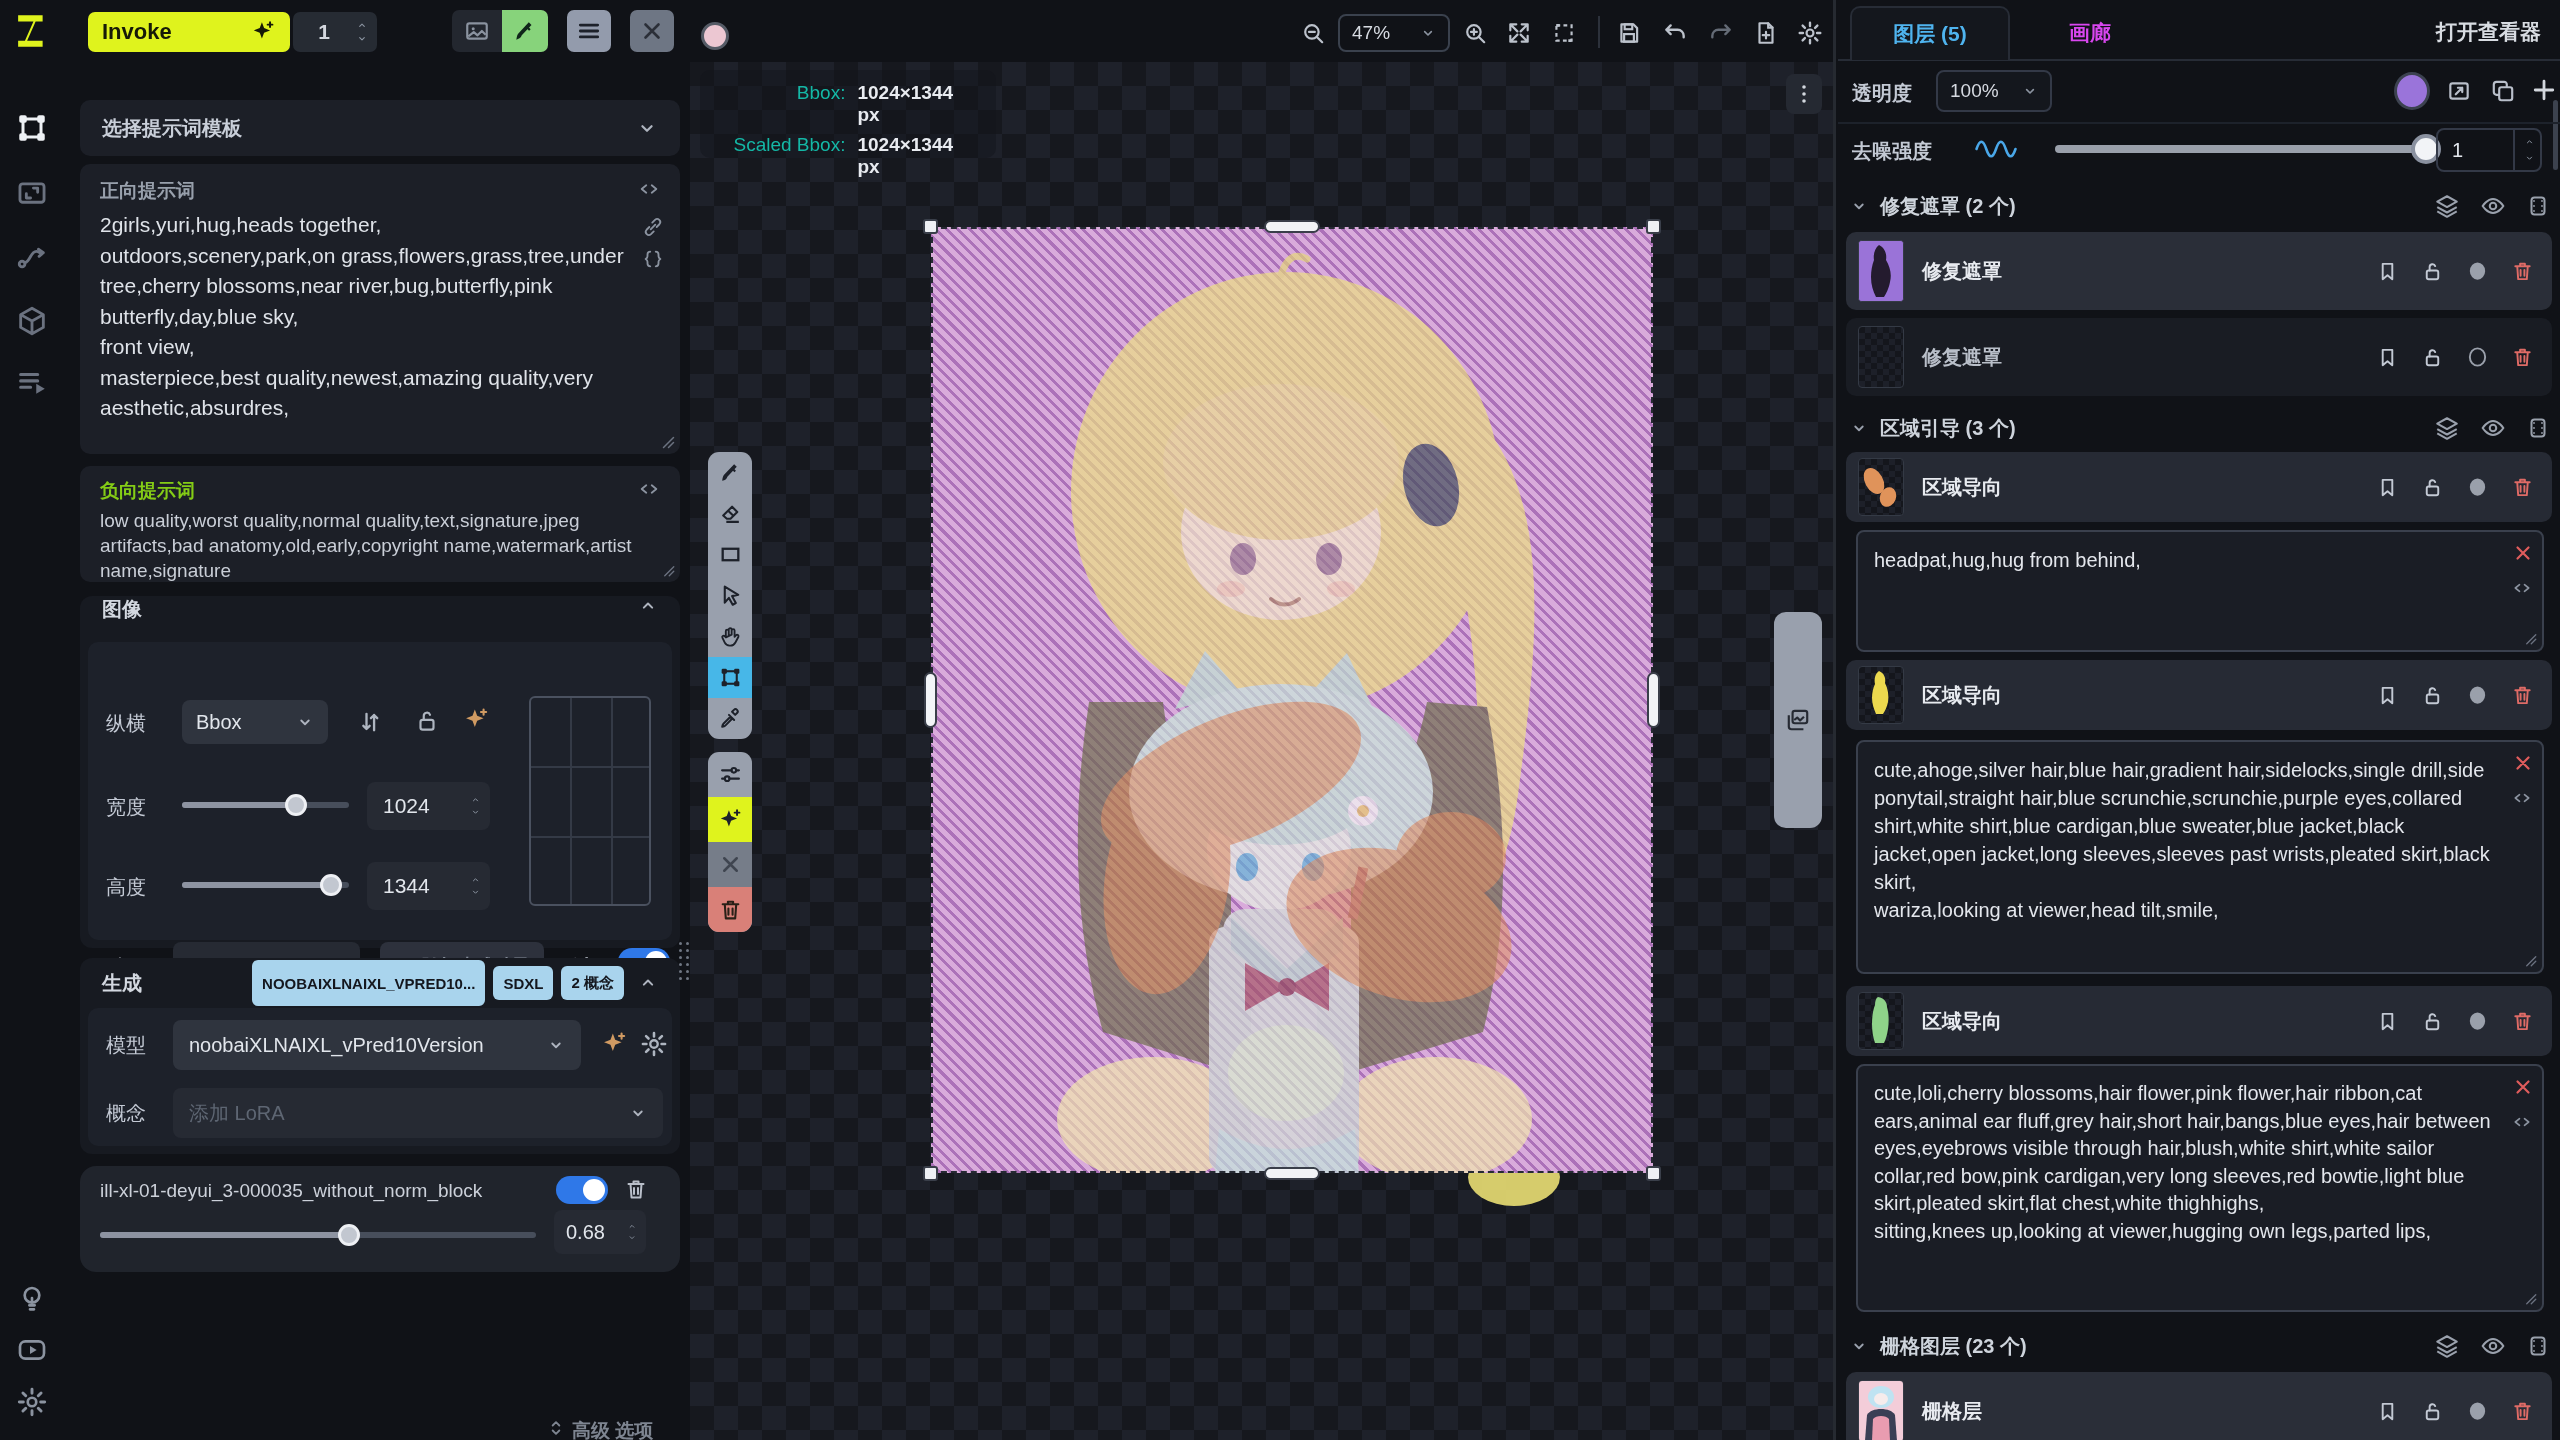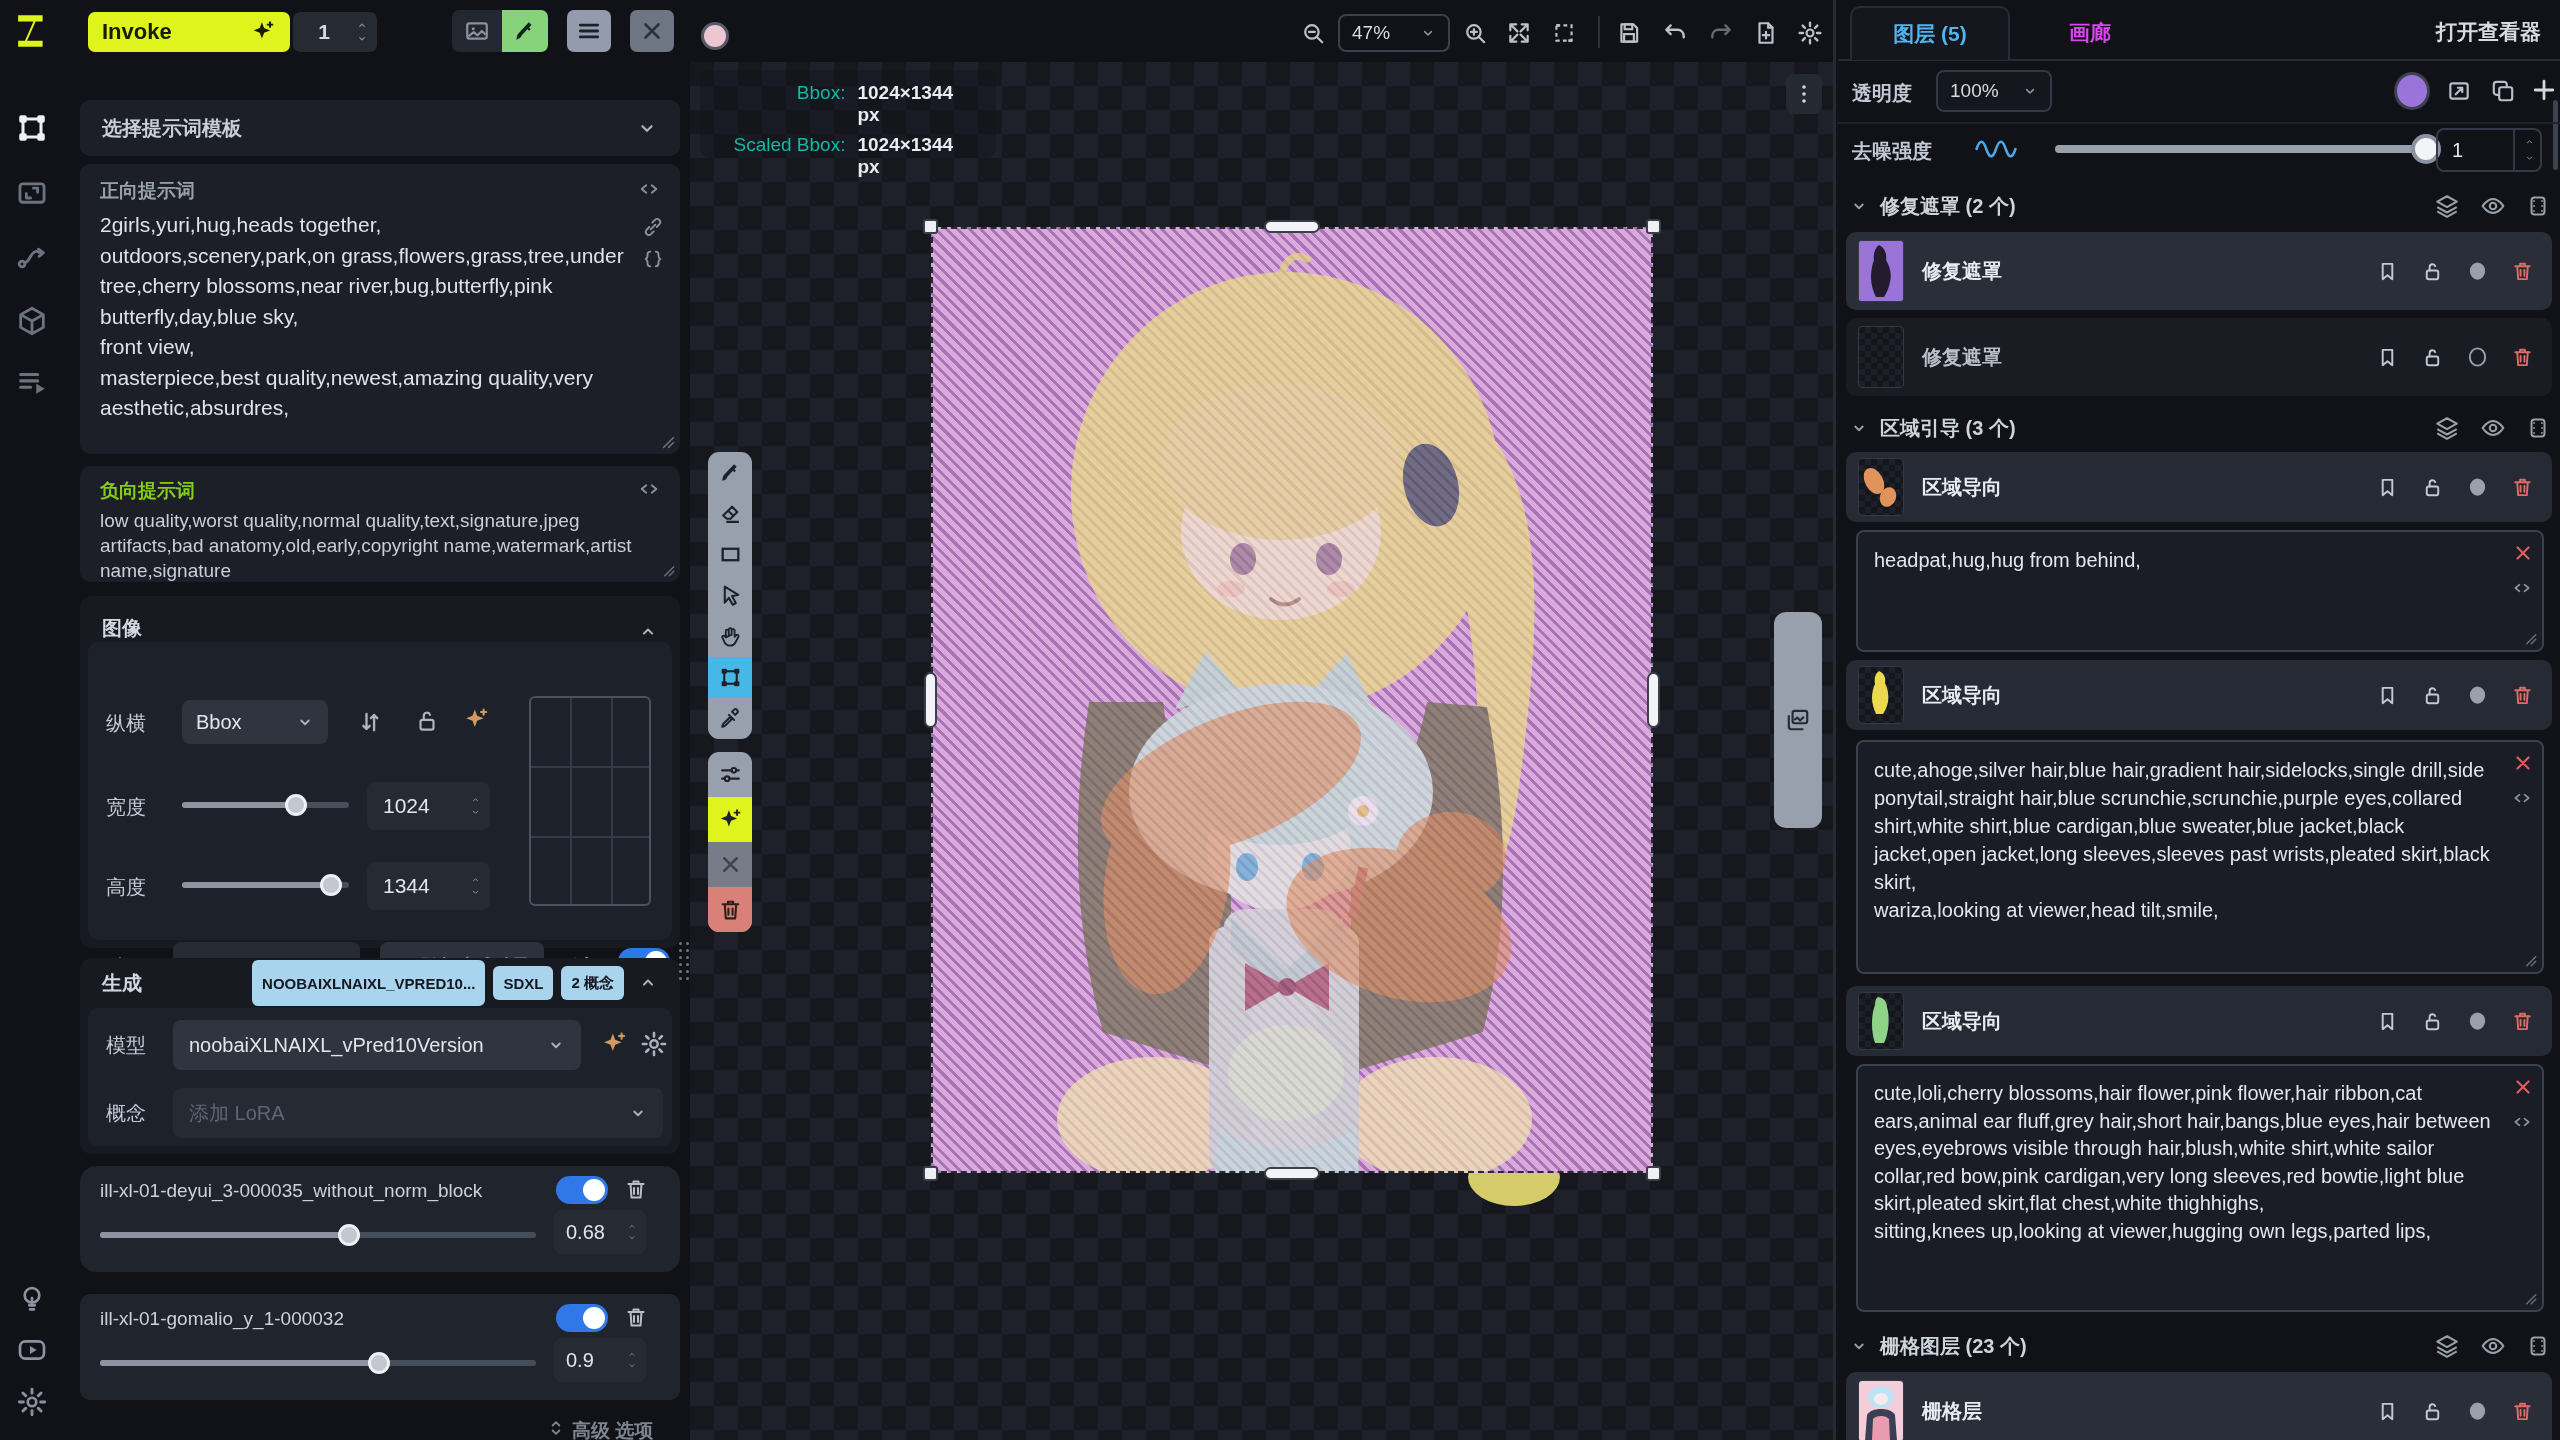--- a/index.html
+++ b/index.html
@@ -400,21 +400,21 @@
     </div>
     <div style="margin-top:4px;width:545px;font-size:19px;line-height:25px;color:#c9ced7;white-space:pre-wrap">low quality,worst quality,normal quality,text,signature,jpeg artifacts,bad anatomy,old,early,copyright name,watermark,artist name,signature</div>
     <span class="cornres">
         <svg class="ic" width="18" height="18">
           <use href="#i-resize"></use>
         </svg>
       </span>
   </div>
 
   <div class="abs section" style="left:80px;top:596px;width:600px;height:352px">
-    <div style="display:flex;align-items:flex-end;height:46px;padding:0 22px">
+    <div style="display:flex;align-items:flex-start;height:46px;padding:0 22px">
       <span class="ttl">图像</span>
       <span style="margin-left:auto;color:#aeb4bf">
           <svg class="ic" width="20" height="20">
             <use href="#i-chevu"></use>
           </svg>
         </span>
     </div>
     <div class="abs inner" style="left:8px;top:46px;width:584px;height:298px">
 
       <span class="lbl abs" style="left:18px;top:68px">纵横</span>
@@ -582,46 +582,20 @@
           <svg class="ic" width="12" height="9">
             <use href="#i-chevu"></use>
           </svg>
           <svg class="ic" width="12" height="9">
             <use href="#i-chevd"></use>
           </svg>
         </span>
     </div>
   </div>
 
-  <div class="abs" style="left:80px;top:1294px;width:600px;height:106px;background:#20242c;border-radius:10px">
-    <span class="abs" style="left:20px;top:14px;font-size:19px;color:#ccd1da">ill-xl-01-gomalio_y_1-000032</span>
-    <div class="tgl" style="left:476px;top:10px">
-        <div class="knob"></div>
-      </div>
-    <span class="abs" style="left:544px;top:10px;color:#b9bfca">
-        <svg class="ic" width="24" height="26">
-          <use href="#i-trash"></use>
-        </svg>
-      </span>
-    <div class="track" style="left:20px;top:66px;width:436px">
-        <div class="fill" style="width:64%"></div>
-        <div class="thumb" style="left:268px;top:-8px"></div>
-      </div>
-    <div class="abs numbox" style="left:474px;top:44px;width:92px;height:44px;padding-left:12px;background:#262a33">
-      <span style="font-size:20px">0.9</span>
-      <span class="stepper">
-          <svg class="ic" width="12" height="9">
-            <use href="#i-chevu"></use>
-          </svg>
-          <svg class="ic" width="12" height="9">
-            <use href="#i-chevd"></use>
-          </svg>
-        </span>
-    </div>
-  </div>
 
   <span class="abs" style="left:546px;top:1418px;color:#7e8591">
       <svg class="ic" width="20" height="20">
         <use href="#i-chevud"></use>
       </svg>
     </span>
   <span class="abs" style="left:572px;top:1418px;font-size:19px;font-weight:bold;color:#7e8591">高级 选项</span>
 
   <div class="dots" style="left:679px;top:942px;grid-template-rows:repeat(6,3px)">
     <i></i>

